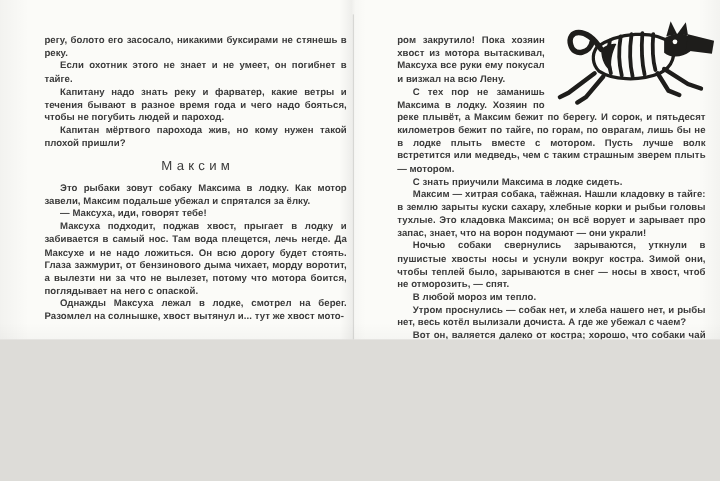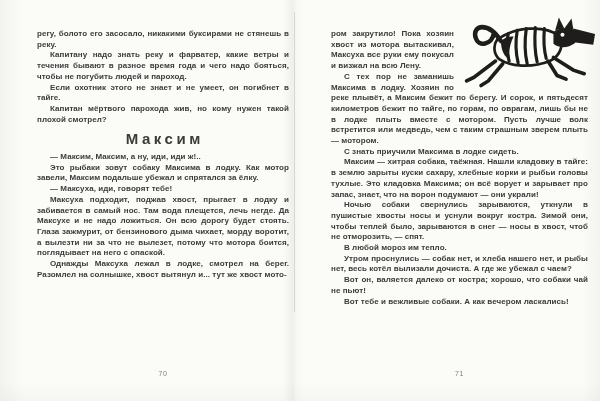--- a/index.html
+++ b/index.html
@@ -1,17 +1,17 @@
 <!DOCTYPE html>
 <html><head>
 <meta charset="utf-8">
 <style>
   html,body { margin:0; padding:0; background:#dddcd8; }
   .canvas {
-    position:relative; width:600px; height:401px; overflow:hidden;
+    position:relative; width:600px; height:283px; overflow:hidden;
     background: var(--paper, #fbfbf8);
     font-family:"Liberation Sans", sans-serif;
     color: var(--ink, #3a3a3a);
   }
   
   .canvas::before {
     content:""; position:absolute; inset:0; pointer-events:none;
     background:
       linear-gradient(90deg, rgba(0,0,0,0.035) 0%, rgba(0,0,0,0) 4%),
       linear-gradient(270deg, rgba(0,0,0,0.03) 0%, rgba(0,0,0,0) 3%),
@@ -29,21 +29,21 @@
     position:absolute; top:29px;
     font-size:8px; line-height:10.7px; font-weight:bold;
     text-align:justify; letter-spacing:0.05px;
     color: var(--ink, #3a3a3a);
   }
   .page-text.left  { left:37px;  width:252px; }
   .page-text.right { left:331px; width:257px; }
   p.para { margin:0; text-indent:13px; }
   p.para.noindent { text-indent:0; }
   .heading {
-    text-align:center; font-weight:bold; font-size:15px;
+    text-align:center; font-weight:normal; font-size:11px;
     letter-spacing:3.5px; margin:9px 0 7px 0; text-indent:3.5px;
     color: var(--ink, #333);
   }
   .dogfloat {
     float:right; width:138px; height:76px;
     margin:-15px -10px 3px 6px; position:relative;
   }
   .dogfloat svg { position:absolute; left:0; top:0; width:100%; height:100%; }
   .pagenum {
     position:absolute; top:370px; font-size:7px; letter-spacing:0.5px;
@@ -55,27 +55,26 @@
 </head>
 <body>
 
 <div class="canvas" id="canvas" style="--paper: #fbfbf8; --ink: #3b3b3b; --pagenum: #7d7d7d;">
 
   <div class="gutter"></div>
 
   <div class="page-text left">
     <div>
         <p class="para noindent">регу, болото его засосало, никакими буксирами не стянешь в реку.</p>
+        <p class="para">Если охотник этого не знает и не умеет, он погибнет в тайге.</p>
         <p class="para">Капитану надо знать реку и фарватер, какие ветры и течения бывают в разное время года и чего надо бояться, чтобы не погубить людей и пароход.</p>
-        <p class="para">Если охотник этого не знает и не умеет, он погибнет в тайге.</p>
-        <p class="para">Капитан мёртвого парохода жив, но кому нужен такой плохой смотрел?</p>
+        <p class="para">Капитан мёртвого парохода жив, но кому нужен такой плохой пришли?</p>
       </div>
     <div class="heading">Максим</div>
     <div>
-        <p class="para">— Максим, Максим, а ну, иди, иди ж!..</p>
         <p class="para">Это рыбаки зовут собаку Максима в лодку. Как мотор завели, Максим подальше убежал и спрятался за ёлку.</p>
         <p class="para">— Максуха, иди, говорят тебе!</p>
         <p class="para">Максуха подходит, поджав хвост, прыгает в лодку и забивается в самый нос. Там вода плещется, лечь негде. Да Максухе и не надо ложиться. Он всю дорогу будет стоять. Глаза зажмурит, от бензинового дыма чихает, морду воротит, а вылезти ни за что не вылезет, потому что мотора боится, поглядывает на него с опаской.</p>
         <p class="para">Однажды Максуха лежал в лодке, смотрел на берег. Разомлел на солнышке, хвост вытянул и... тут же хвост мото-</p>
       </div>
   </div>
 
   <div class="page-text right">
     <div class="dogfloat">
       <svg viewBox="0 0 150 84" xmlns="http://www.w3.org/2000/svg">

